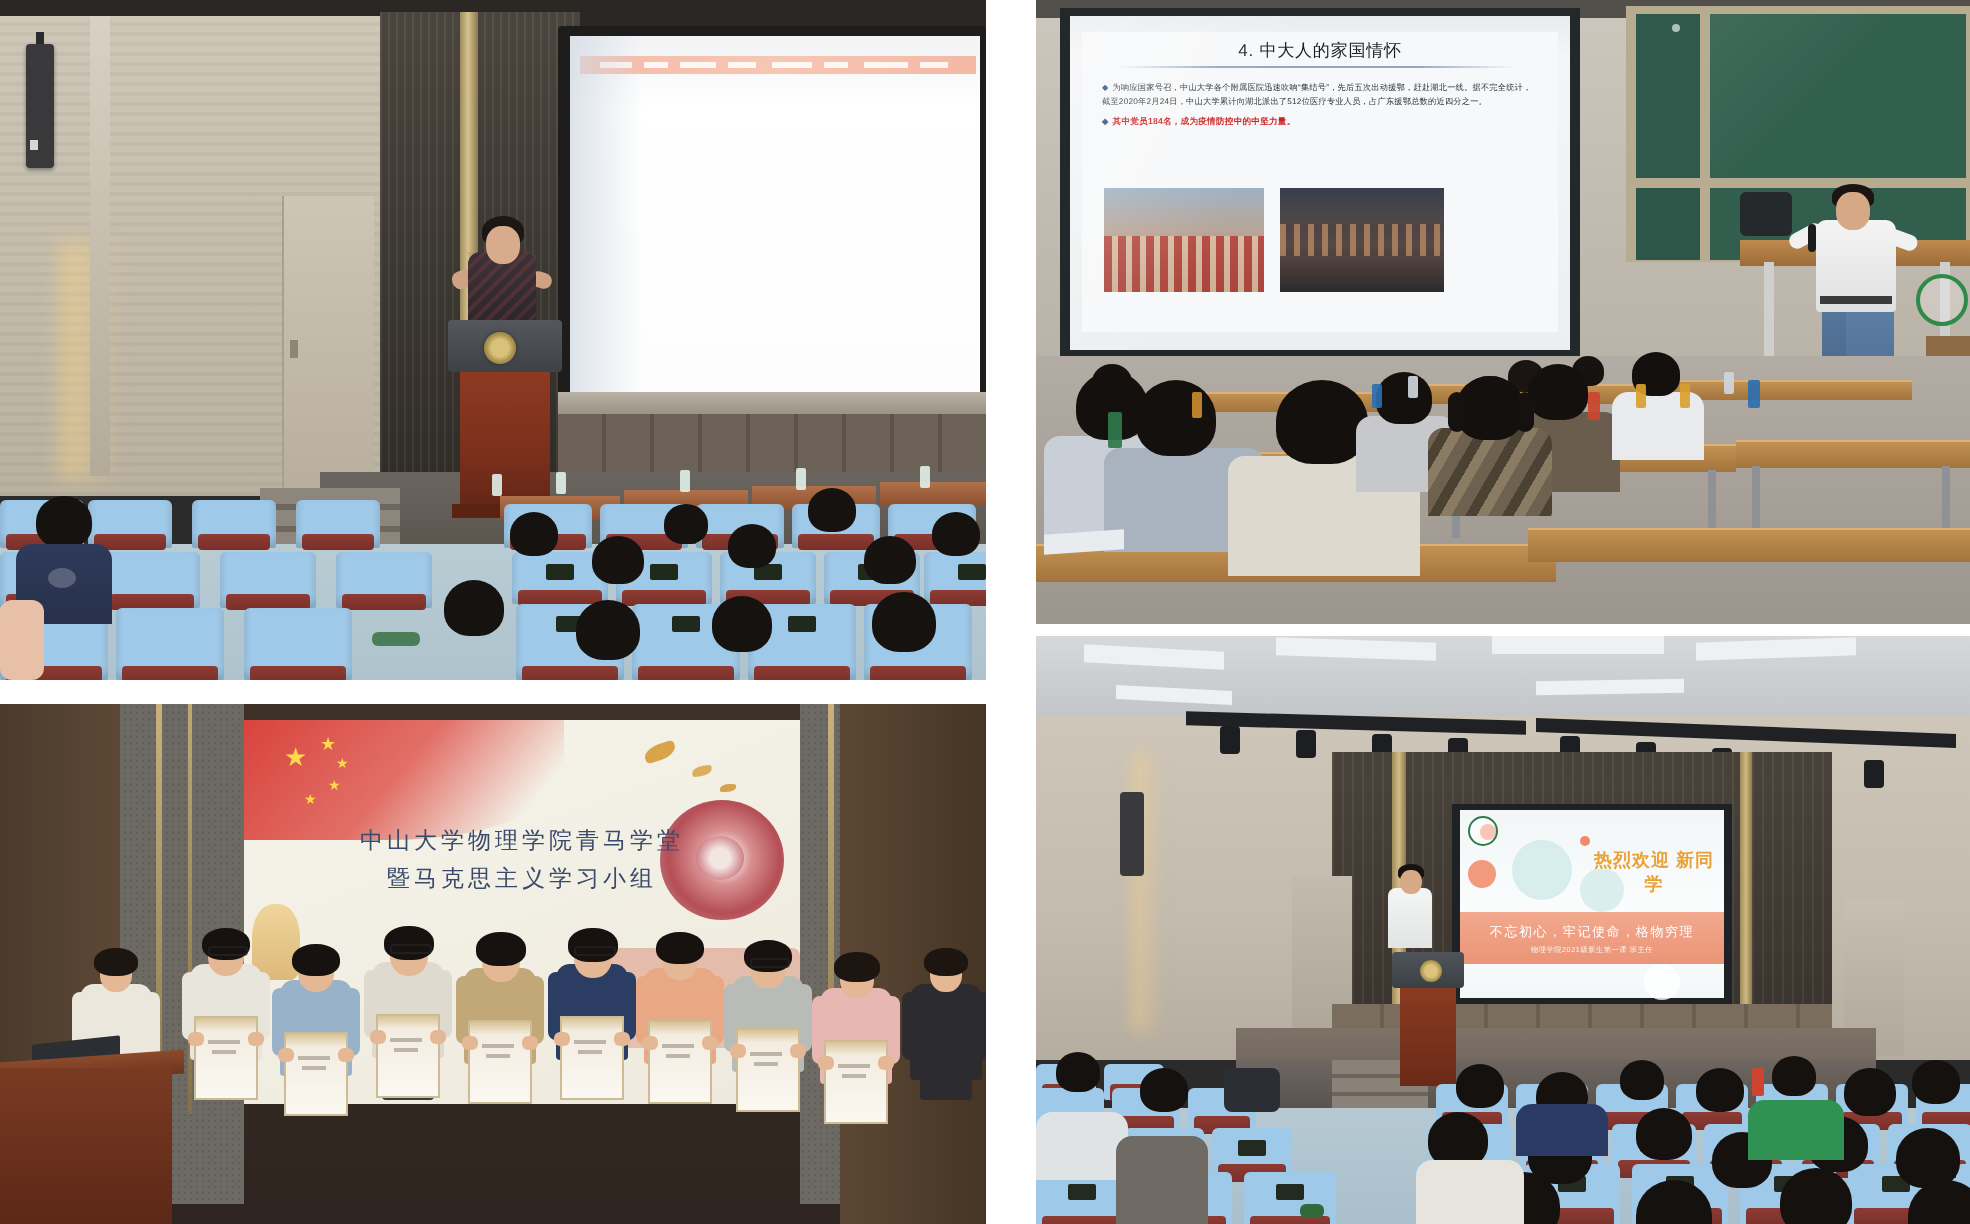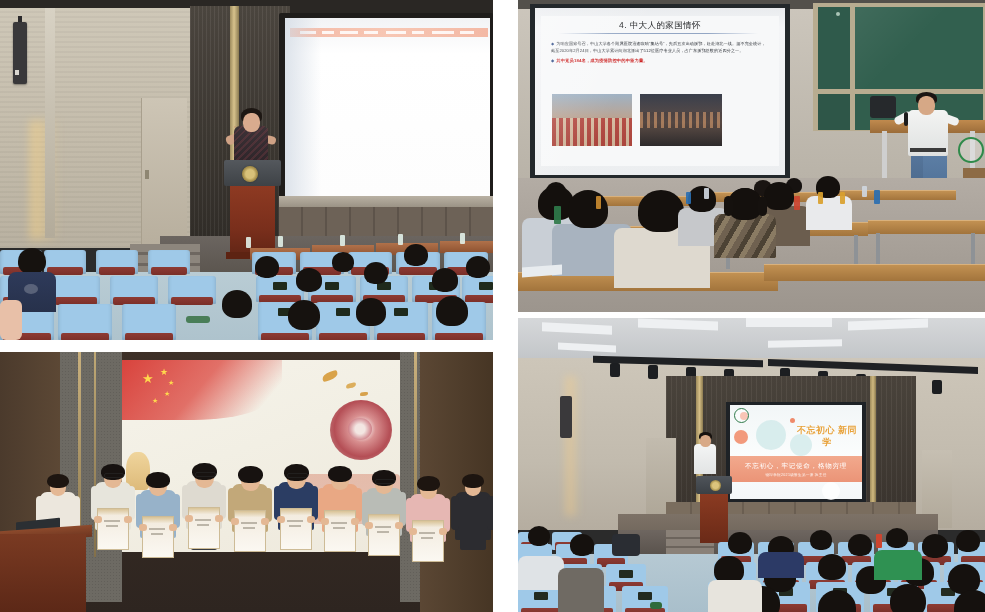--- a/index.html
+++ b/index.html
@@ -446,20 +446,22 @@
     <div class="bstar" style="left:152px;top:44px;font-size:7px;">★</div>
     <div class="lay bseal"></div>
     <div class="lay bsealin"></div>
     <div class="lay bbird"></div>
     <div class="lay bbird2"></div>
     <div class="lay bbird3"></div>
     <div class="lay bhand"></div>
     <div class="lay bgate"></div>
     <div class="bstar2">★</div>
     <div class="btext">
+      <div class="btl1">中山大学物理学院青马学堂</div>
+      <div class="btl2">暨马克思主义学习小组</div>
     </div>
 
     <div id="p3people">
         <div class="lay pl" style="left:45px;top:184px;width:26px;height:14px;background:#2b2a2c;"></div>
         <div class="lay pb" style="left:40px;top:140px;width:36px;height:48px;background:#ece7dd;"></div>
         <div class="lay pl" style="left:36px;top:144px;width:8px;height:34px;background:#ece7dd;border-radius:4px;"></div>
         <div class="lay pl" style="left:72px;top:144px;width:8px;height:34px;background:#ece7dd;border-radius:4px;"></div>
         <div class="lay pf" style="left:50px;top:126px;width:16px;height:18px;"></div>
         <div class="lay ph" style="left:47px;top:122px;width:22px;height:14px;background:#1d1510;"></div>
         <div class="lay pl" style="left:100px;top:174px;width:26px;height:24px;background:#23252a;"></div>
@@ -598,21 +600,21 @@
     <div class="lay door4r"></div>
 
     <div class="lay scr4f"></div>
     <div class="lay scr4"></div>
     <div class="lay s4c2"></div>
     <div class="lay s4c5"></div>
     <div class="lay s4c3"></div>
     <div class="lay s4c1"></div>
     <div class="lay s4c4"></div>
     <div class="lay s4logo"></div>
-    <div class="s4t1">不忘初心
+    <div class="s4t1">热烈欢迎
 新同学</div>
     <div class="lay s4band"></div>
     <div class="lay s4c6"></div>
     <div class="s4t2">不忘初心，牢记使命，格物穷理</div>
     <div class="s4t3">物理学院2021级新生第一课  班主任</div>
 
     <div class="lay stagew"></div>
     <div class="lay stagefl"></div>
     <div class="lay stagefront"></div>
     <div class="lay redstep"></div>

